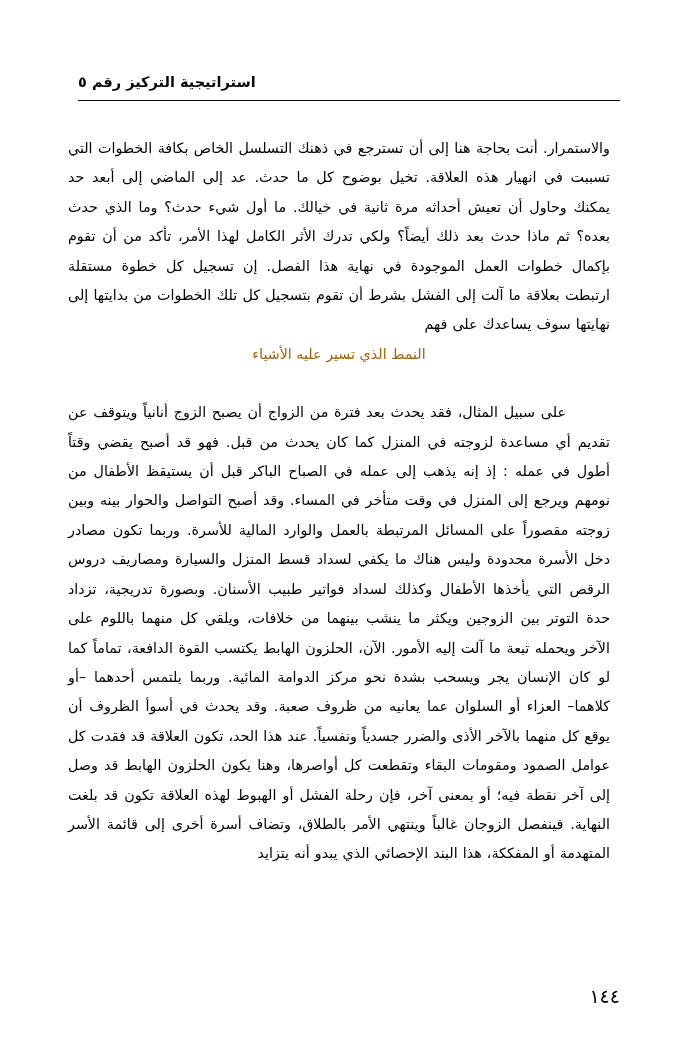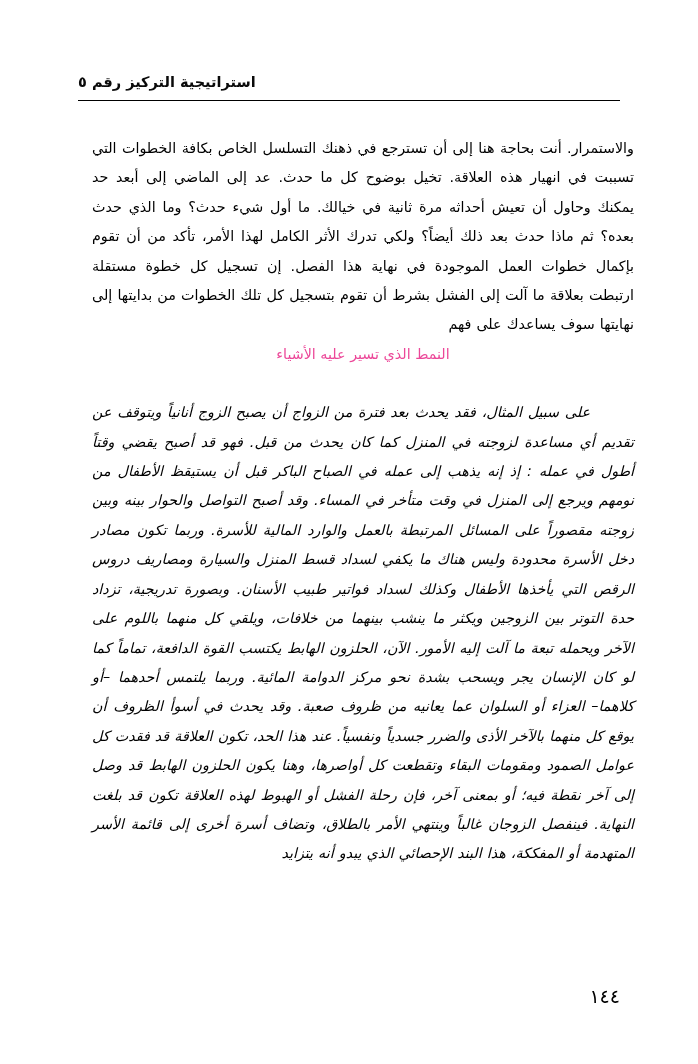--- a/index.html
+++ b/index.html
@@ -47,21 +47,21 @@
     right: 78px;
     width: 542px;
     height: 1px;
     background: #000000;
   }
 
   
   .body-block {
     position: absolute;
     top: 134px;
-    right: 64px;
+    right: 88px;
     width: 542px;
     direction: rtl;
     text-align: justify;
     text-align-last: auto;
   }
 
   .para {
     margin: 0;
     font-size: 14.3px;
     line-height: 29.4px;
@@ -73,27 +73,26 @@
 
   .para-1 {
     margin-bottom: 0;
   }
 
   .para-1-last {
     margin: 0;
     font-size: 14.3px;
     line-height: 29.4px;
     text-align: center;
-    color: #ec4899;
+    color: #a16207;
   }
 
   .para-2 {
     margin-top: 29px;
     text-indent: 44px;
-    font-style: italic;
   }
 
   .para-2-tail {
     margin: 0;
     font-size: 14.3px;
     line-height: 29.4px;
     text-align: right;
     color: #000000;
   }
 

